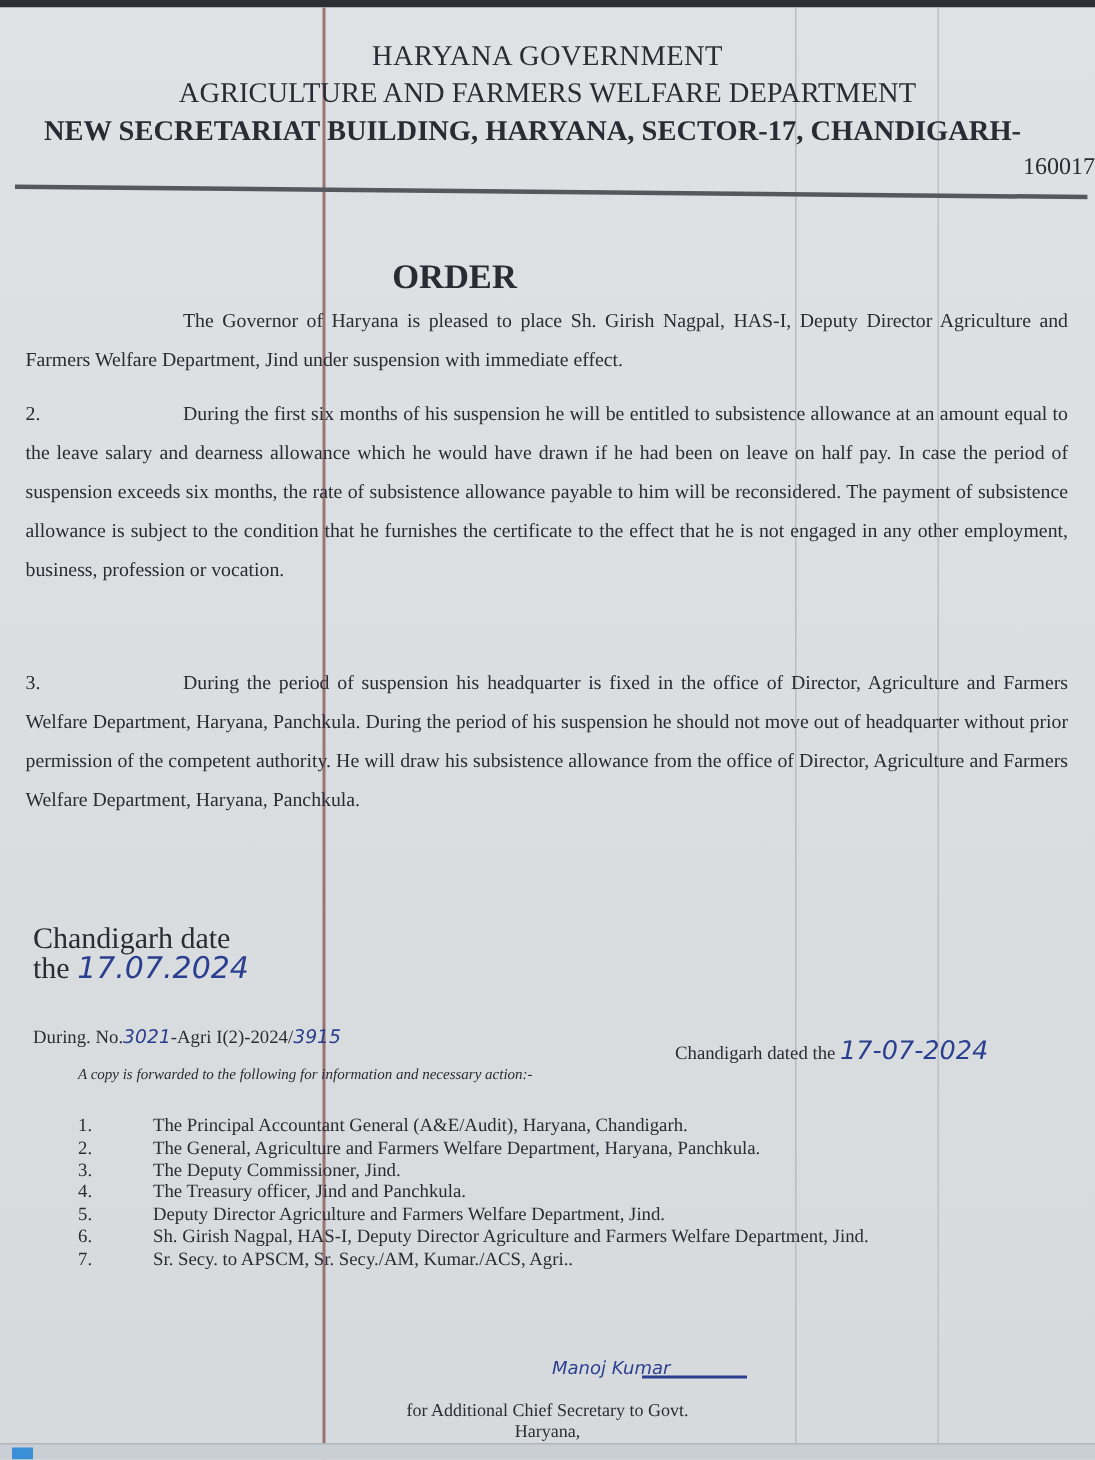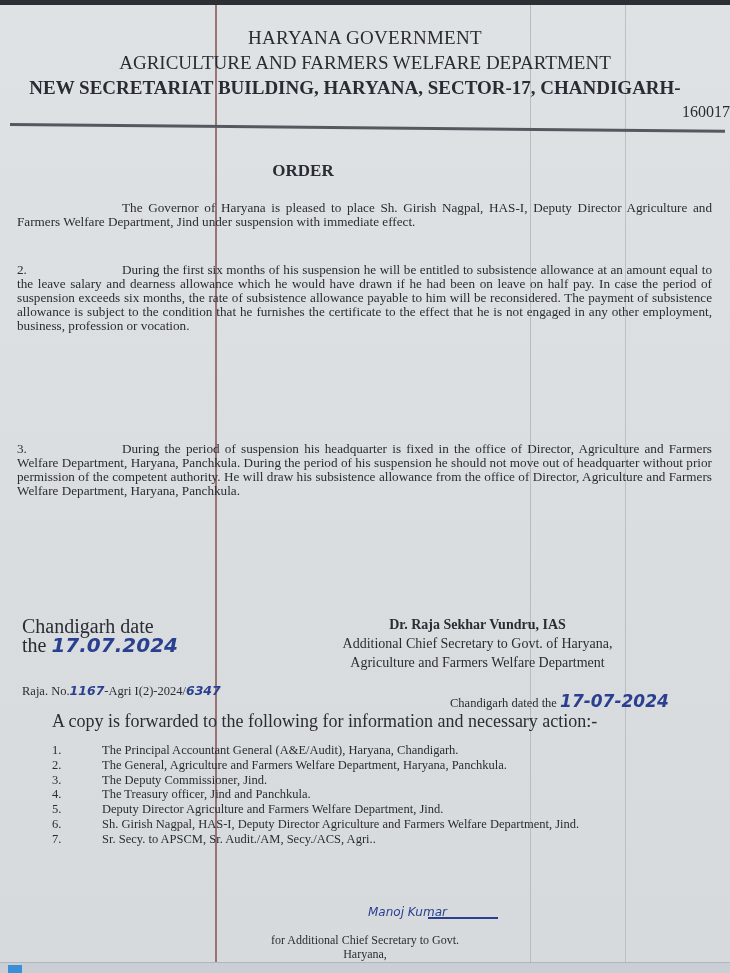--- a/index.html
+++ b/index.html
@@ -17,35 +17,35 @@
   .vline { position: absolute; top: 0; height: 968px; width: 2px; }
   .vline.red { left: 215px; background: #8a5a5a; width: 2px; opacity: 0.8; }
   .vline.g1 { left: 530px; background: #b8bcc0; width: 1px; }
   .vline.g2 { left: 625px; background: #bcc0c4; width: 1px; }
   .hdr { position: absolute; left: 0; width: 730px; text-align: center; }
   .h1 { top: 22px; font-size: 19px; letter-spacing: 0.3px; }
   .h2 { top: 47px; font-size: 19px; }
   .h3 { top: 72px; font-size: 19px; font-weight: bold; left: -10px; }
   .h4 { top: 98px; font-size: 16px; text-align: right; }
   .rule { position: absolute; left: 10px; top: 118px; width: 715px; height: 3px; background: #55595f; transform: rotate(0.55deg); transform-origin: left; }
-  .order { position: absolute; top: 156px; left: 0; width: 606px; text-align: center; font-weight: bold; font-size: 17px; }
-  .para { position: absolute; left: 17px; width: 695px; font-size: 13.2px; line-height: 14px; text-align: justify; }
+  .order { position: absolute; top: 167px; left: 0; width: 606px; text-align: center; font-weight: bold; font-size: 23px; }
+  .para { position: absolute; left: 17px; width: 695px; font-size: 13.2px; line-height: 26px; text-align: justify; }
   .p1 { top: 196px; }
   .p2 { top: 258px; }
   .p3 { top: 437px; }
   .num { display: inline-block; width: 105px; }
   .indent { display: inline-block; width: 105px; }
   .sig-left { position: absolute; left: 22px; top: 612px; font-size: 20px; line-height: 19px; }
-  .hand { font-family: "DejaVu Sans", sans-serif; color: #2a3f8f; font-weight: bold; font-style: italic; }
+  .hand { font-family: "DejaVu Sans", sans-serif; color: #2a3f8f; font-weight: normal; font-style: italic; }
   .sig-right { position: absolute; left: 305px; top: 610px; width: 345px; text-align: center; font-size: 14px; line-height: 19px; }
   .sig-right .name { font-weight: bold; }
   .endst { position: absolute; left: 22px; top: 678px; font-size: 12.5px; }
   .dated { position: absolute; left: 450px; top: 675px; font-size: 12.5px; margin-top: 11px; }
   .dated .hand { font-size: 17px; }
-  .copy { position: absolute; left: 52px; top: 706px; font-size: 18px; }
+  .copy { position: absolute; left: 52px; top: 706px; font-size: 10px; font-style: italic; }
   .list { position: absolute; left: 52px; top: 738px; width: 640px; font-size: 12.5px; line-height: 14.8px; }
   .li { display: flex; }
   .li .n { width: 50px; flex: none; }
   .li .t { flex: 1; }
   .signature { position: absolute; left: 368px; top: 900px; font-family: "DejaVu Sans", sans-serif; font-style: italic; color: #2a3f8f; font-size: 12px; }
   .signature::after { content: ""; position: absolute; left: 60px; top: 12px; width: 70px; height: 2px; background: #2a3f8f; }
   .supt { position: absolute; left: 250px; top: 928px; width: 230px; text-align: center; font-size: 12px; line-height: 14px; }
   .taskbar { position: absolute; left: 0; top: 962px; width: 730px; height: 11px; background: #c9cfd4; border-top: 1px solid #b0b5ba; }
   .tb-icon { position: absolute; left: 8px; top: 2px; width: 14px; height: 8px; background: #3b8fd6; }
 </style>
@@ -67,28 +67,23 @@
   <div class="order">ORDER</div>
 
   <div class="para p1"><span class="indent"></span><span>The Governor of Haryana is pleased to place Sh. Girish Nagpal, HAS-I, Deputy Director Agriculture and Farmers Welfare Department, Jind under suspension with immediate effect.</span></div>
   <div class="para p2"><span class="num">2.</span><span>During the first six months of his suspension he will be entitled to subsistence allowance at an amount equal to the leave salary and dearness allowance which he would have drawn if he had been on leave on half pay. In case the period of suspension exceeds six months, the rate of subsistence allowance payable to him will be reconsidered. The payment of subsistence allowance is subject to the condition that he furnishes the certificate to the effect that he is not engaged in any other employment, business, profession or vocation.</span></div>
   <div class="para p3"><span class="num">3.</span><span>During the period of suspension his headquarter is fixed in the office of Director, Agriculture and Farmers Welfare Department, Haryana, Panchkula. During the period of his suspension he should not move out of headquarter without prior permission of the competent authority. He will draw his subsistence allowance from the office of Director, Agriculture and Farmers Welfare Department, Haryana, Panchkula.</span></div>
 
   <div class="sig-left">
     <div>Chandigarh date</div>
     <div><span>the</span> <span class="hand">17.07.2024</span></div>
   </div>
-  <div class="sig-right">
-    <div class="name">Dr. Raja Sekhar Vundru, IAS</div>
-    <div>Additional Chief Secretary to Govt. of Haryana,</div>
-    <div>Agriculture and Farmers Welfare Department</div>
-  </div>
 
   <div class="endst">
-    <span>Raja. No.</span><span class="hand">1167</span><span>-Agri I(2)-2024/</span><span class="hand">6347</span>
+    <span>During. No.</span><span class="hand">3021</span><span>-Agri I(2)-2024/</span><span class="hand">3915</span>
   </div>
   <div class="dated">
     <span>Chandigarh dated the</span> <span class="hand">17-07-2024</span>
   </div>
   <div class="copy">A copy is forwarded to the following for information and necessary action:-</div>
 
   <div class="list">
     <div class="li">
         <span class="n">1.</span>
         <span class="t">The Principal Accountant General (A&amp;E/Audit), Haryana, Chandigarh.</span>
@@ -108,21 +103,21 @@
     <div class="li">
         <span class="n">5.</span>
         <span class="t">Deputy Director Agriculture and Farmers Welfare Department, Jind.</span>
       </div>
     <div class="li">
         <span class="n">6.</span>
         <span class="t">Sh. Girish Nagpal, HAS-I, Deputy Director Agriculture and Farmers Welfare Department, Jind.</span>
       </div>
     <div class="li">
         <span class="n">7.</span>
-        <span class="t">Sr. Secy. to APSCM, Sr. Audit./AM, Secy./ACS, Agri..</span>
+        <span class="t">Sr. Secy. to APSCM, Sr. Secy./AM, Kumar./ACS, Agri..</span>
       </div>
   </div>
 
   <div class="signature">Manoj Kumar</div>
   <div class="supt">
     <div>for Additional Chief Secretary to Govt. Haryana,</div>
 
   </div>
 </div>
 <div class="taskbar">

